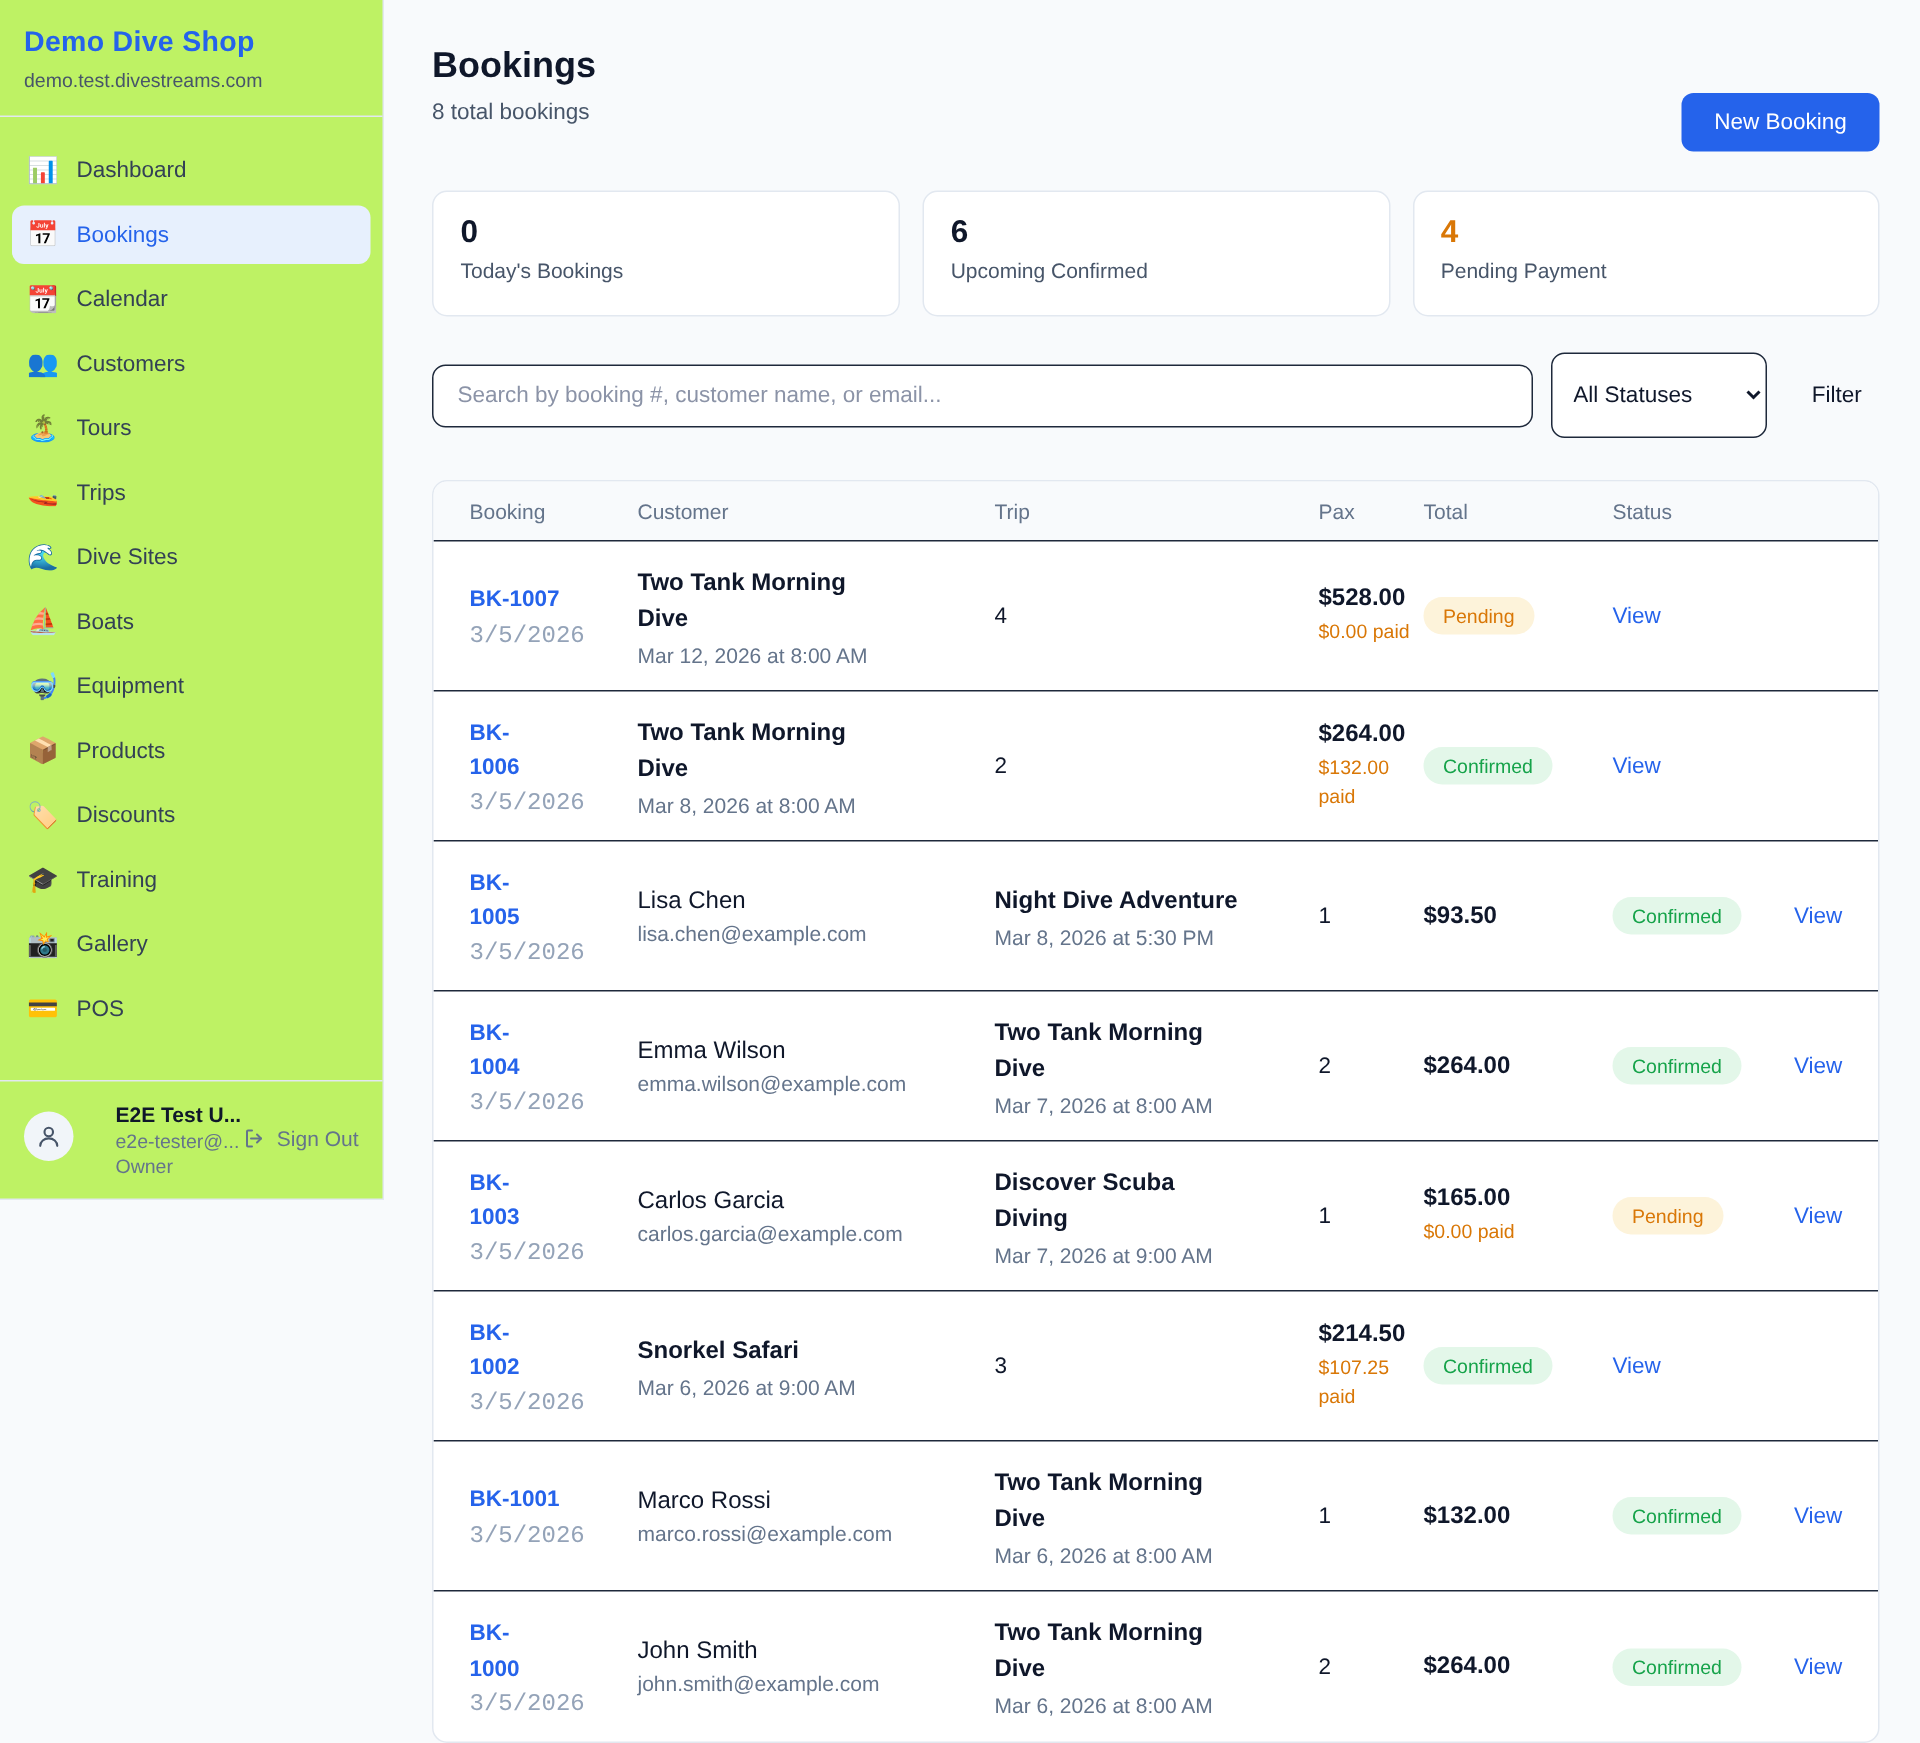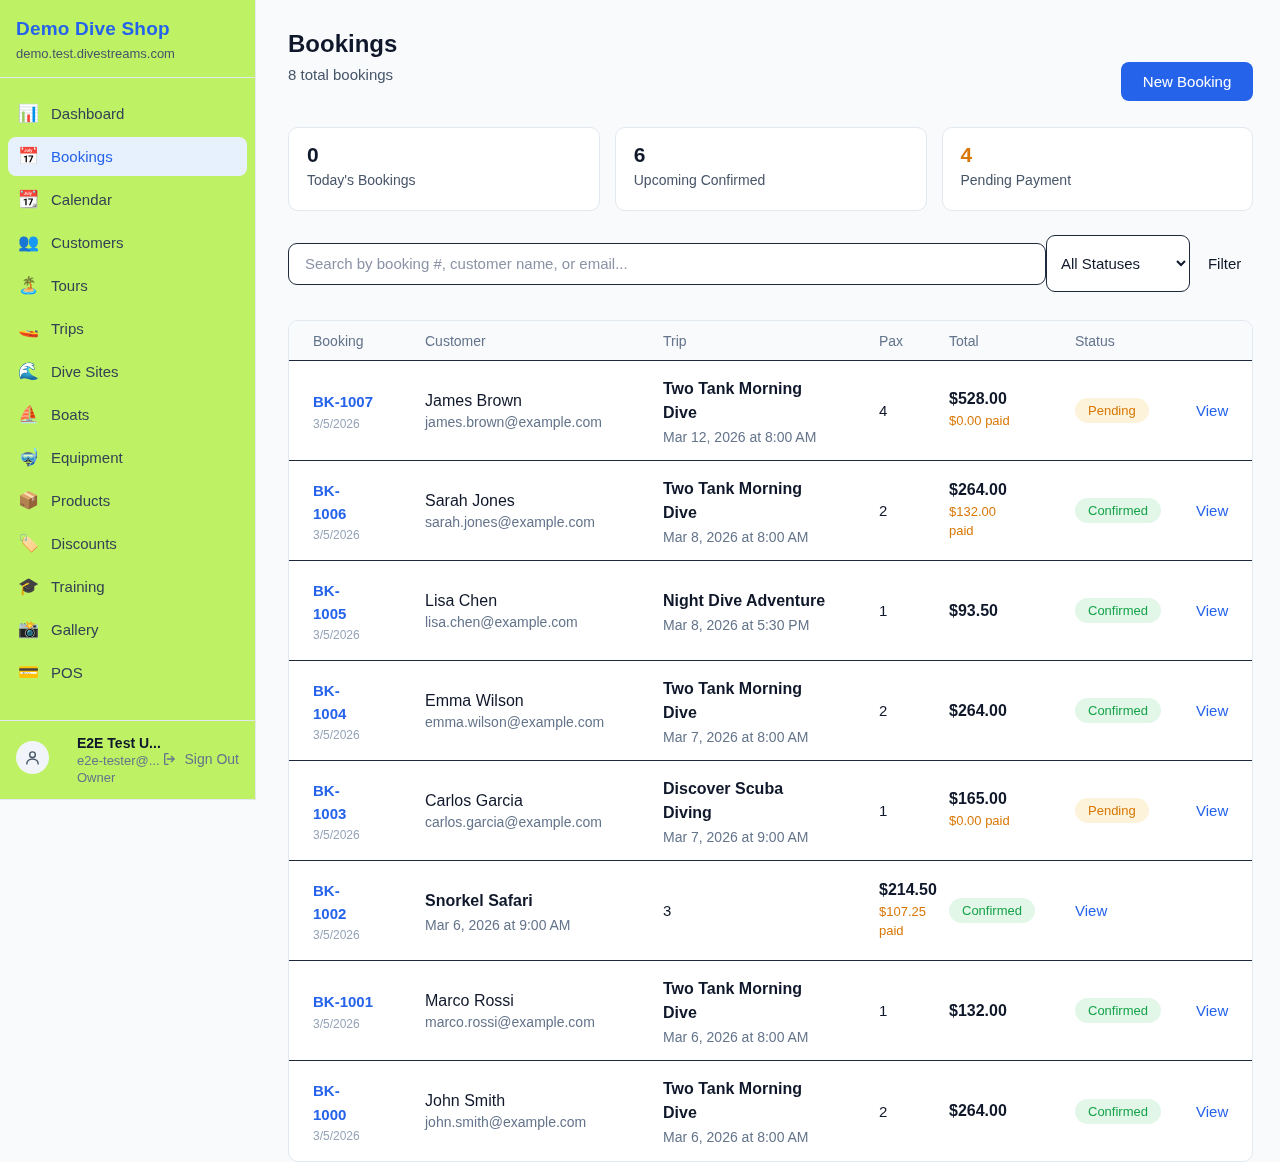--- a/index.html
+++ b/index.html
@@ -57,21 +57,21 @@
 
   .stats { display:flex; gap:15px; margin-top:26px; }
   .stat-card {
     flex:1; background:#fff; border:1px solid #e2e8f0; border-radius:10px;
     padding:15px 18px; height:84px;
   }
   .stat-value { font-size:21px; font-weight:bold; color:#0f172a; }
   .stat-value.orange { color:#d97706; }
   .stat-label { font-size:14px; color:#475569; margin-top:5px; }
 
-  .filter-row { display:flex; align-items:center; gap:0; margin-top:24px; }
+  .filter-row { display:flex; align-items:center; gap:12px; margin-top:24px; }
   .search-input {
     flex:1; height:42px; border:1.5px solid #1e293b; border-radius:9px;
     padding:0 16px; font-size:15px; font-family:inherit; color:#0f172a; background:#fff;
   }
   .search-input::placeholder { color:#8b93a7; }
   .status-select {
     height:57px; border:1.5px solid #1e293b; border-radius:9px; background:#fff;
     font-size:15px; font-family:inherit; color:#0f172a; padding:0 10px; width:144px;
     cursor:pointer;
   }
@@ -86,21 +86,21 @@
     grid-template-columns:112px 238px 216px 70px 126px 121px 1fr;
     padding:0 24px; align-items:center;
   }
   .thead {
     background:#f8fafc; height:40px; border-bottom:1px solid #1e293b;
   }
   .th { font-size:14px; color:#64748b; font-weight:500; }
   .trow { min-height:100px; border-bottom:1px solid #1e293b; padding-top:14px; padding-bottom:14px; }
   .trow:last-child { border-bottom:none; }
   .bk-id { color:#2563eb; font-weight:600; font-size:15px; white-space:pre-line; line-height:1.55; cursor:pointer; }
-  .bk-date { color:#94a3b8; font-size:12px; margin-top:3px; }
+  .bk-date { color:#94a3b8; font-size:16px; margin-top:3px;font-family:Liberation Mono, monospace; }
   .cust-name { font-size:16px; color:#0f172a; }
   .cust-email { font-size:14px; color:#64748b; margin-top:4px; }
   .trip-name { font-size:16px; font-weight:600; color:#0f172a; white-space:pre-line; line-height:1.5; }
   .trip-date { font-size:14px; color:#64748b; margin-top:4px; }
   .pax { font-size:15px; color:#0f172a; }
   .total { font-size:16px; font-weight:bold; color:#0f172a; }
   .paid { font-size:13px; color:#d97706; margin-top:4px; white-space:pre-line; line-height:1.45; }
   .badge {
     display:inline-block; font-size:13px; padding:5px 13px; border-radius:999px; font-weight:500;
   }
@@ -241,24 +241,20 @@
           <div class="th">Status</div>
           <div></div>
         </div>
       <div id="rows">
           <div class="tgrid trow">
             <div>
               <div class="bk-id">BK-1007</div>
               <div class="bk-date">3/5/2026</div>
             </div>
             <div>
-              <div class="cust-name">James Brown</div>
-              <div class="cust-email">james.brown@example.com</div>
-            </div>
-            <div>
               <div class="trip-name">Two Tank Morning
 Dive</div>
               <div class="trip-date">Mar 12, 2026 at 8:00 AM</div>
             </div>
             <div class="pax">4</div>
             <div>
               <div class="total">$528.00</div>
               <div class="paid">$0.00 paid</div>
             </div>
             <div><div class="badge pending">Pending</div></div>
@@ -266,24 +262,20 @@
               <div class="view-link">View</div>
             </div>
           </div>
           <div class="tgrid trow">
             <div>
               <div class="bk-id">BK-
 1006</div>
               <div class="bk-date">3/5/2026</div>
             </div>
             <div>
-              <div class="cust-name">Sarah Jones</div>
-              <div class="cust-email">sarah.jones@example.com</div>
-            </div>
-            <div>
               <div class="trip-name">Two Tank Morning
 Dive</div>
               <div class="trip-date">Mar 8, 2026 at 8:00 AM</div>
             </div>
             <div class="pax">2</div>
             <div>
               <div class="total">$264.00</div>
               <div class="paid">$132.00
 paid</div>
             </div>

